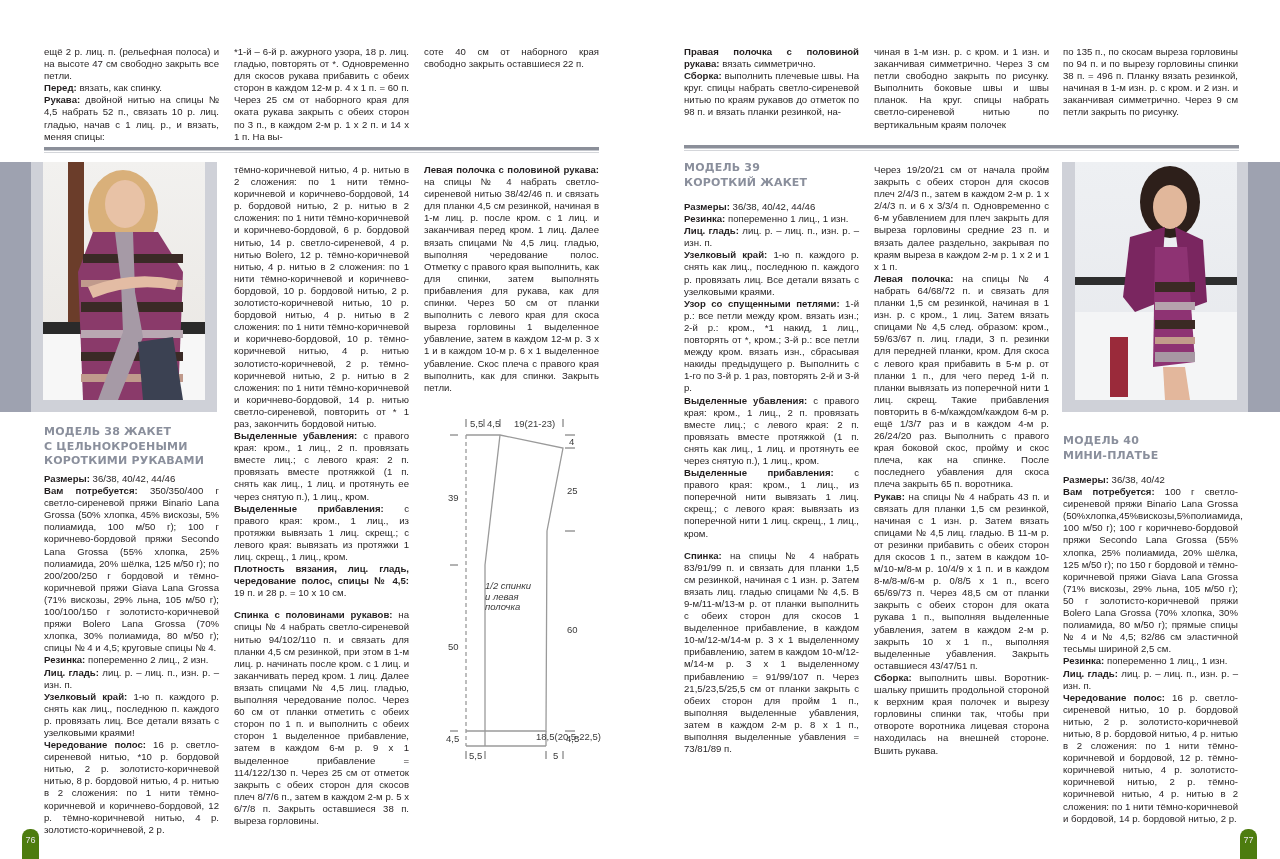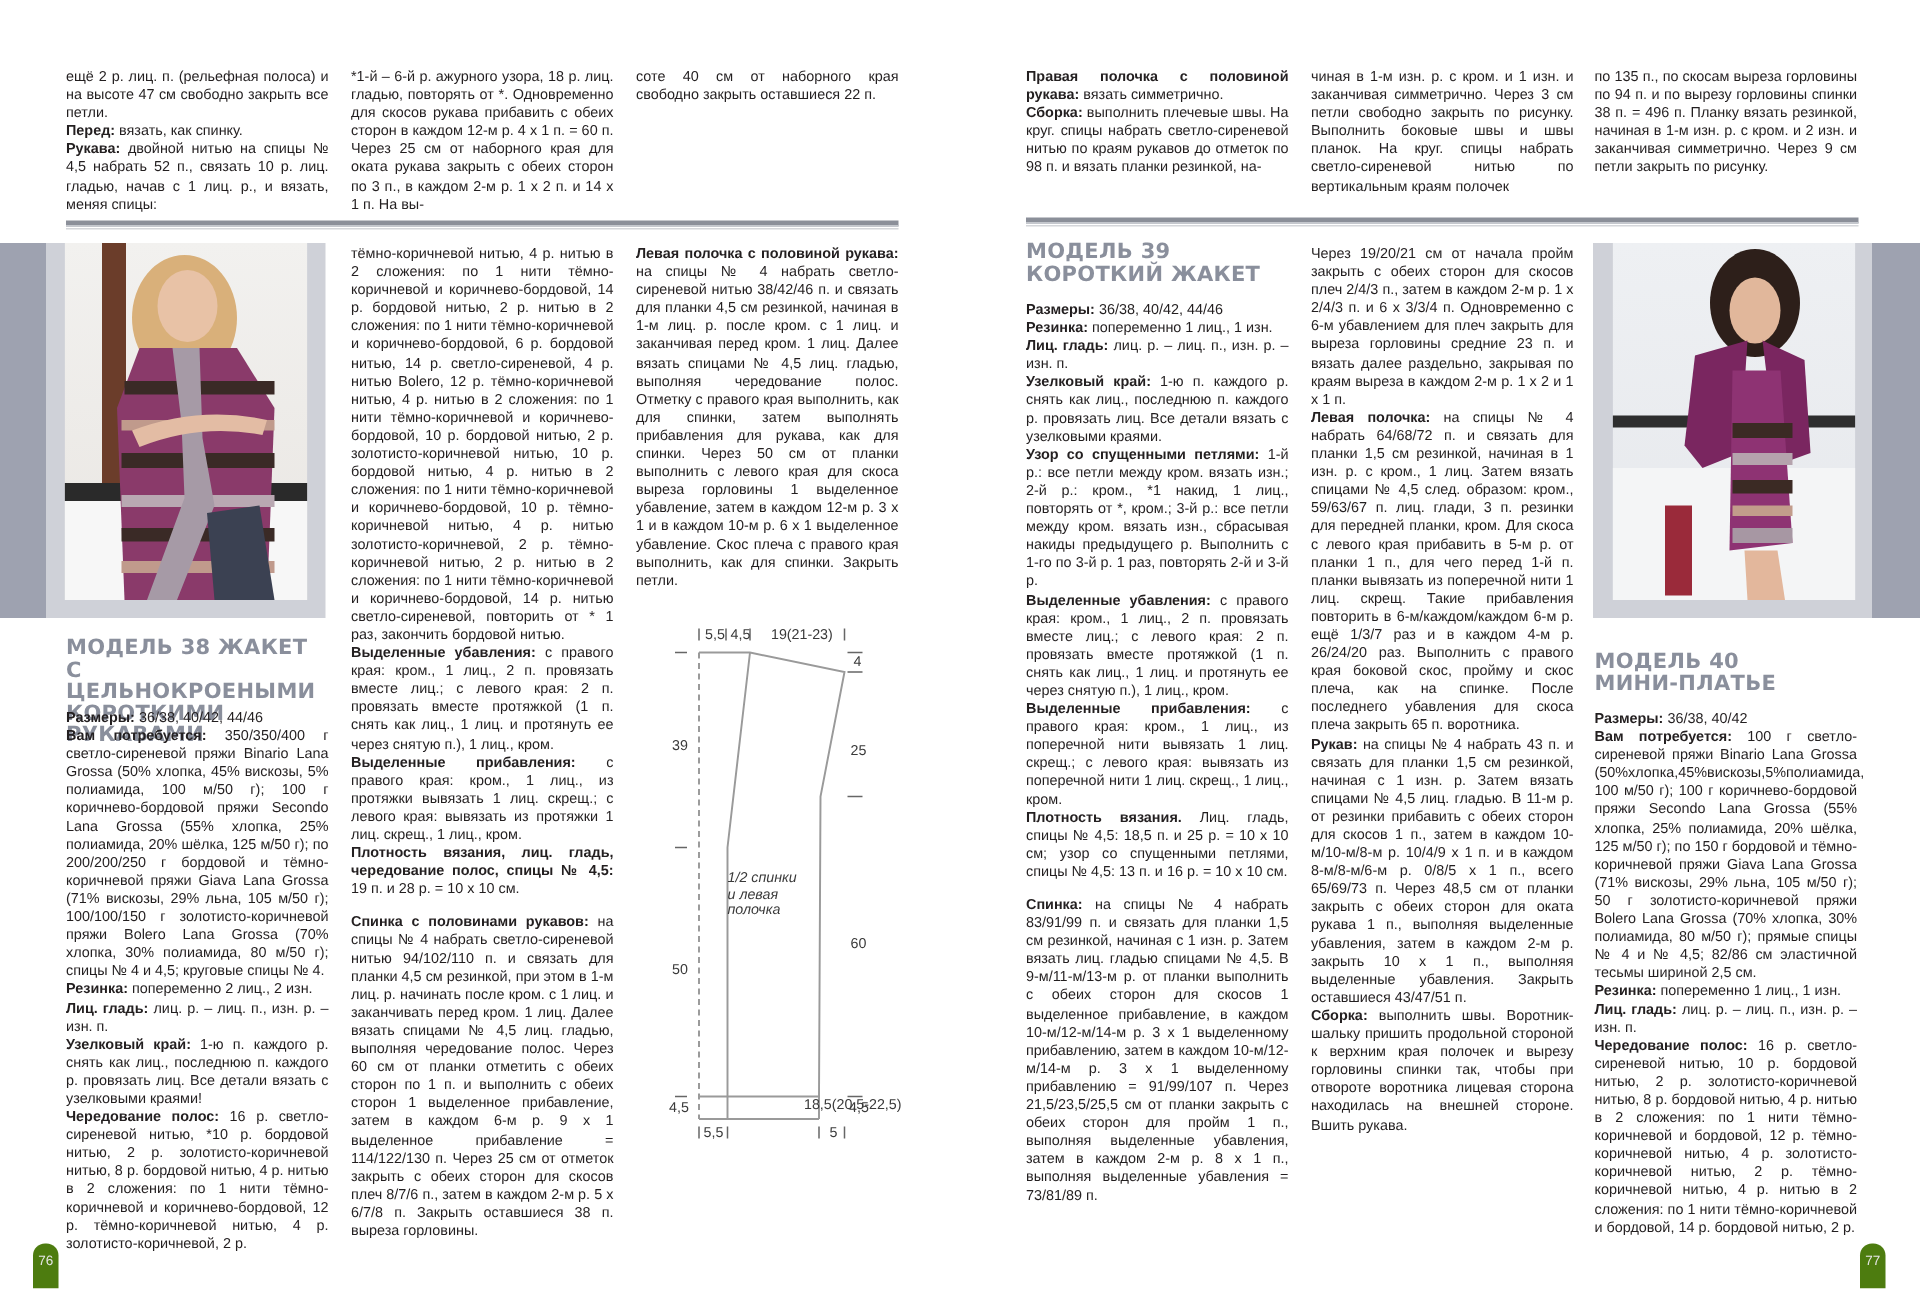--- a/index.html
+++ b/index.html
@@ -17,21 +17,21 @@
   .gap { height: 10px; }
   .hr {
     position: absolute; height: 4px; background: #8b8f99;
     border-bottom: 1px solid #c4c7cd;
   }
   .hr::after {
     content: ""; position: absolute; left: 0; right: 0; top: 5px; height: 1px; background: #d4d6da;
   }
   .title {
     position: absolute; font-family: "DejaVu Sans", sans-serif; font-weight: bold;
-    color: #8a8f9c; font-size: 14px; line-height: 14.5px; letter-spacing: 0.2px;
+    color: #8a8f9c; font-size: 11px; line-height: 14.5px; letter-spacing: 0.2px;
     text-transform: uppercase;
   }
   .photo-frame { position: absolute; background: #cfd1d8; }
   .photo-side { position: absolute; background: #9ea2b0; }
   .photo {
     position: absolute; overflow: hidden;
   }
   .page-num {
     position: absolute; bottom: 0; width: 17px; height: 30px;
     background: #4d7c0f; border-radius: 8px 8px 0 0; color: #e6e6e6;
@@ -149,21 +149,21 @@
       <line x1="133" y1="346" x2="133" y2="354"></line>
     </g>
   </svg>
   <span class="schema-label" style="left:40px; top:13px;">5,5</span>
   <span class="schema-label" style="left:57px; top:13px;">4,5</span>
   <span class="schema-label" style="left:84px; top:13px;">19(21-23)</span>
   <span class="schema-label" style="left:18px; top:87px;">39</span>
   <span class="schema-label" style="left:18px; top:236px;">50</span>
   <span class="schema-label" style="left:16px; top:328px;">4,5</span>
   <span class="schema-label" style="left:139px; top:31px;">4</span>
-  <span class="schema-label" style="left:137px; top:90px;">25</span>
+  <span class="schema-label" style="left:137px; top:80px;">25</span>
   <span class="schema-label" style="left:137px; top:219px;">60</span>
   <span class="schema-label" style="left:136px; top:328px;">4,5</span>
   <span class="schema-label" style="left:39px; top:345px;">5,5</span>
   <span class="schema-label" style="left:58px; top:326px;margin-left:48px;">18,5(20,5-22,5)</span>
   <span class="schema-label" style="left:123px; top:345px;">5</span>
   <div class="schema-label schema-italic" style="left:55px; top:176px; width:62px; white-space:normal;">
     <div>1/2 спинки</div>
     <div>и левая</div>
     <div>полочка</div>
   </div>
@@ -174,21 +174,20 @@
   <div>КОРОТКИЙ ЖАКЕТ</div>
 </div>
 <div class="col" style="left:684px; top:201px; width:175px;">
     <p><b>Размеры:</b><span> 36/38, 40/42, 44/46</span></p>
     <p><b>Резинка:</b><span> попеременно 1 лиц., 1 изн.</span></p>
     <p><b>Лиц. гладь:</b><span> лиц. р. – лиц. п., изн. р. – изн. п.</span></p>
     <p><b>Узелковый край:</b><span> 1-ю п. каждого р. снять как лиц., последнюю п. каждого р. провязать лиц. Все детали вязать с узелковыми краями.</span></p>
     <p><b>Узор со спущенными петлями:</b><span> 1-й р.: все петли между кром. вязать изн.; 2-й р.: кром., *1 накид, 1 лиц., повторять от *, кром.; 3-й р.: все петли между кром. вязать изн., сбрасывая накиды предыдущего р. Выполнить с 1-го по 3-й р. 1 раз, повторять 2-й и 3-й р.</span></p>
     <p><b>Выделенные убавления:</b><span> с правого края: кром., 1 лиц., 2 п. провязать вместе лиц.; с левого края: 2 п. провязать вместе протяжкой (1 п. снять как лиц., 1 лиц. и протянуть ее через снятую п.), 1 лиц., кром.</span></p>
     <p><b>Выделенные прибавления:</b><span> с правого края: кром., 1 лиц., из поперечной нити вывязать 1 лиц. скрещ.; с левого края: вывязать из поперечной нити 1 лиц. скрещ., 1 лиц., кром.</span></p>
-    <p><b>Плотность вязания.</b><span> Лиц. гладь, спицы № 4,5: 18,5 п. и 25 р. = 10 х 10 см; узор со спущенными петлями, спицы № 4,5: 13 п. и 16 р. = 10 х 10 см.</span></p>
     <div class="gap"></div>
     <p><b>Спинка:</b><span> на спицы № 4 набрать 83/91/99 п. и связать для планки 1,5 см резинкой, начиная с 1 изн. р. Затем вязать лиц. гладью спицами № 4,5. В 9-м/11-м/13-м р. от планки выполнить с обеих сторон для скосов 1 выделенное прибавление, в каждом 10-м/12-м/14-м р. 3 х 1 выделенному прибавлению, затем в каждом 10-м/12-м/14-м р. 3 х 1 выделенному прибавлению = 91/99/107 п. Через 21,5/23,5/25,5 см от планки закрыть с обеих сторон для пройм 1 п., выполняя выделенные убавления, затем в каждом 2-м р. 8 х 1 п., выполняя выделенные убавления = 73/81/89 п.</span></p>
   </div>
 <div class="col" style="left:874px; top:164px; width:175px;">
     <p><span>Через 19/20/21 см от начала пройм закрыть с обеих сторон для скосов плеч 2/4/3 п., затем в каждом 2-м р. 1 х 2/4/3 п. и 6 х 3/3/4 п. Одновременно с 6-м убавлением для плеч закрыть для выреза горловины средние 23 п. и вязать далее раздельно, закрывая по краям выреза в каждом 2-м р. 1 х 2 и 1 х 1 п.</span></p>
     <p><b>Левая полочка:</b><span> на спицы № 4 набрать 64/68/72 п. и связать для планки 1,5 см резинкой, начиная в 1 изн. р. с кром., 1 лиц. Затем вязать спицами № 4,5 след. образом: кром., 59/63/67 п. лиц. глади, 3 п. резинки для передней планки, кром. Для скоса с левого края прибавить в 5-м р. от планки 1 п., для чего перед 1-й п. планки вывязать из поперечной нити 1 лиц. скрещ. Такие прибавления повторить в 6-м/каждом/каждом 6-м р. ещё 1/3/7 раз и в каждом 4-м р. 26/24/20 раз. Выполнить с правого края боковой скос, пройму и скос плеча, как на спинке. После последнего убавления для скоса плеча закрыть 65 п. воротника.</span></p>
     <p><b>Рукав:</b><span> на спицы № 4 набрать 43 п. и связать для планки 1,5 см резинкой, начиная с 1 изн. р. Затем вязать спицами № 4,5 лиц. гладью. В 11-м р. от резинки прибавить с обеих сторон для скосов 1 п., затем в каждом 10-м/10-м/8-м р. 10/4/9 х 1 п. и в каждом 8-м/8-м/6-м р. 0/8/5 х 1 п., всего 65/69/73 п. Через 48,5 см от планки закрыть с обеих сторон для оката рукава 1 п., выполняя выделенные убавления, затем в каждом 2-м р. закрыть 10 х 1 п., выполняя выделенные убавления. Закрыть оставшиеся 43/47/51 п.</span></p>
     <p><b>Сборка:</b><span> выполнить швы. Воротник-шальку пришить продольной стороной к верхним края полочек и вырезу горловины спинки так, чтобы при отвороте воротника лицевая сторона находилась на внешней стороне. Вшить рукава.</span></p>
   </div>
 

